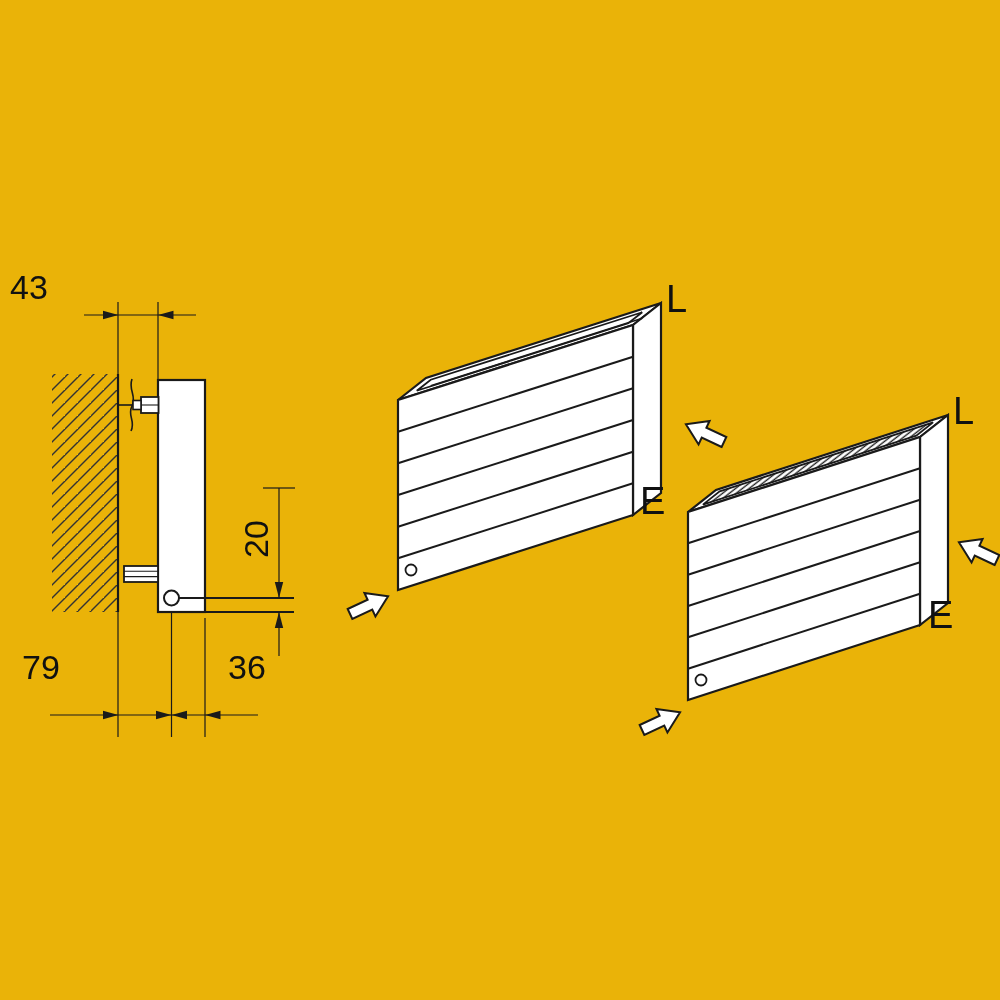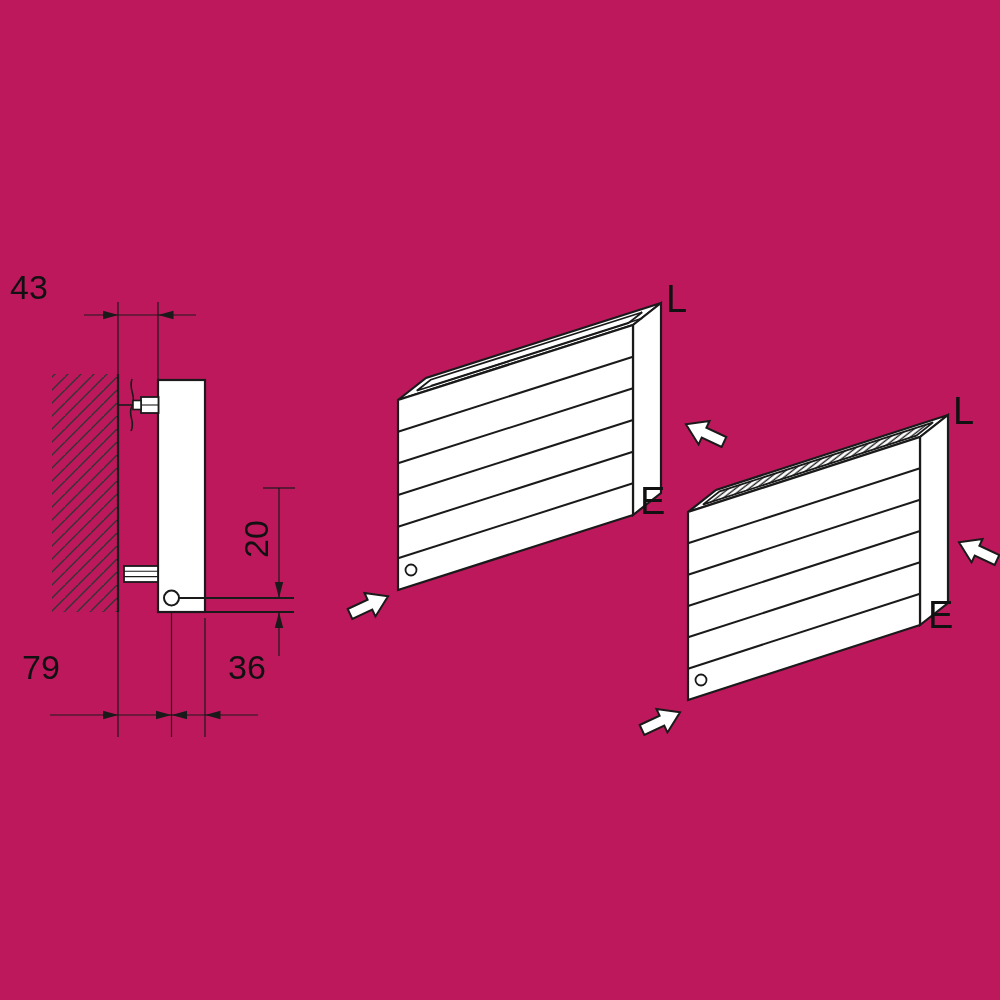--- a/index.html
+++ b/index.html
@@ -1,16 +1,16 @@
 <!DOCTYPE html>
 <html><head>
 <meta charset="utf-8">
 <style>
   html,body{margin:0;padding:0;background:#ffffff;}
-  .stage{width:1000px;height:1000px;background:#be185d;position:relative;overflow:hidden;}
+  .stage{width:1000px;height:1000px;background:#eab308;position:relative;overflow:hidden;}
   svg{display:block;}
   text{font-family:"Liberation Sans","DejaVu Sans",sans-serif;fill:#111111;}
   .dim-text{font-size:34px;}
   .conn-label{font-size:38px;}
 </style>
 </head>
 <body>
 
 <div class="stage">
 <svg width="1000" height="1000" viewBox="0 0 1000 1000" xmlns="http://www.w3.org/2000/svg">

